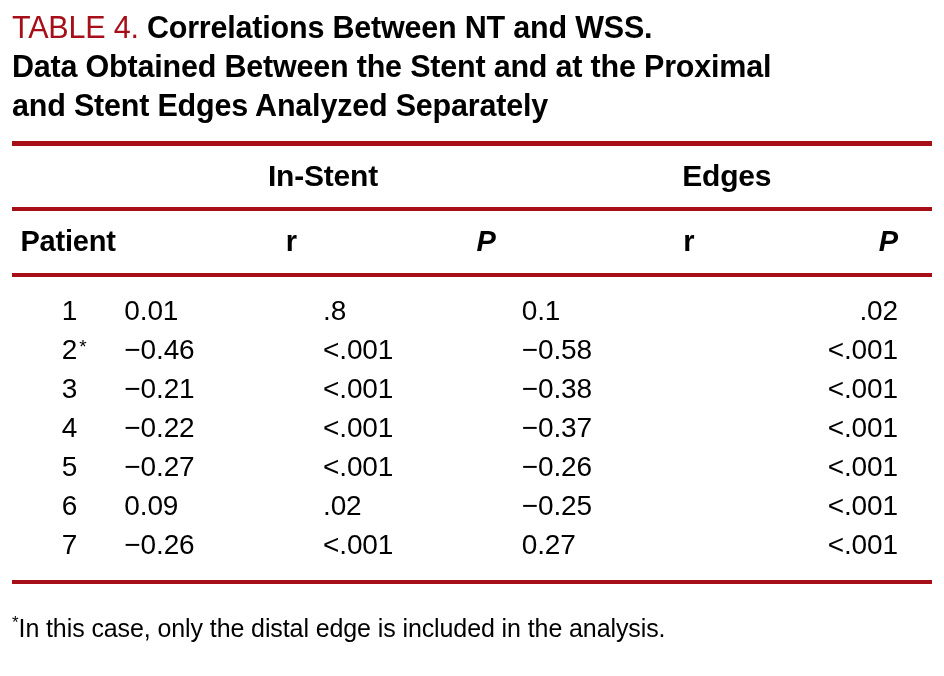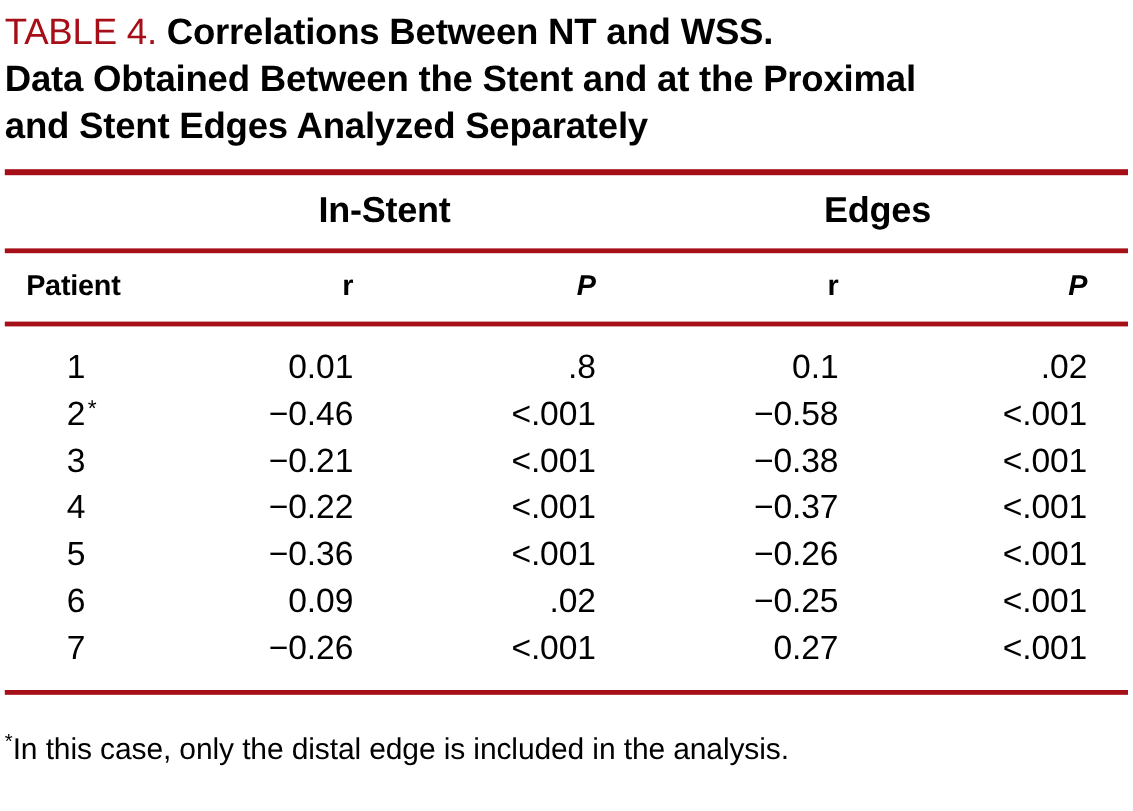--- a/index.html
+++ b/index.html
@@ -13,21 +13,21 @@
     font-family: "Liberation Sans", "DejaVu Sans", sans-serif;
     color: #000000;
     overflow: hidden;
   }
 
   .table-figure {
     position: relative;
     width: 944px;
     height: 676px;
     box-sizing: border-box;
-    padding: 0 4px;
+    padding: 0 12px;
   }
 
   
   .title-block {
     padding-top: 8px;
     font-size: 30.5px;
     line-height: 39px;
     font-weight: bold;
     letter-spacing: -0.2px;
     font-stretch: condensed;
@@ -74,21 +74,21 @@
     font-weight: bold;
     font-stretch: condensed;
     text-align: center;
     padding: 13px 0 14px 0;
     letter-spacing: -0.2px;
   }
   tr.group-row th.blank { padding: 0; }
 
   
   tr.head-row th {
-    font-size: 24px;
+    font-size: 29px;
     font-weight: bold;
     font-stretch: condensed;
     padding: 14px 0 15px 0;
     letter-spacing: -0.2px;
   }
   tr.head-row th.h-patient { text-align: center; }
   tr.head-row th.h-num     { text-align: right; padding-right: 26px; }
   tr.head-row th.h-p       { text-align: right; padding-right: 26px; font-style: italic; }
   tr.head-row th.h-p-last  { text-align: right; padding-right: 34px; font-style: italic; }
 
@@ -100,21 +100,20 @@
     padding: 1.5px 0;
     letter-spacing: -0.1px;
     line-height: 36px;
   }
   tbody tr td.d-patient {
     text-align: right;
     padding-right: 47px;
     position: relative;
   }
   tbody tr td.d-num {
-    text-align: right;
     padding-right: 26px;
   }
   tbody tr td.d-num-last {
     text-align: right;
     padding-right: 34px;
   }
   .sup-star {
     position: absolute;
     font-size: 19px;
     line-height: 1;
@@ -224,21 +223,21 @@
       </tr>
       <tr>
         <td class="d-patient"><span>4</span><span class="sup-star"></span></td>
         <td class="d-num">−0.22</td>
         <td class="d-num">&lt;.001</td>
         <td class="d-num">−0.37</td>
         <td class="d-num-last">&lt;.001</td>
       </tr>
       <tr>
         <td class="d-patient"><span>5</span><span class="sup-star"></span></td>
-        <td class="d-num">−0.36</td>
+        <td class="d-num">−0.27</td>
         <td class="d-num">&lt;.001</td>
         <td class="d-num">−0.26</td>
         <td class="d-num-last">&lt;.001</td>
       </tr>
       <tr>
         <td class="d-patient"><span>6</span><span class="sup-star"></span></td>
         <td class="d-num">0.09</td>
         <td class="d-num">.02</td>
         <td class="d-num">−0.25</td>
         <td class="d-num-last">&lt;.001</td>

